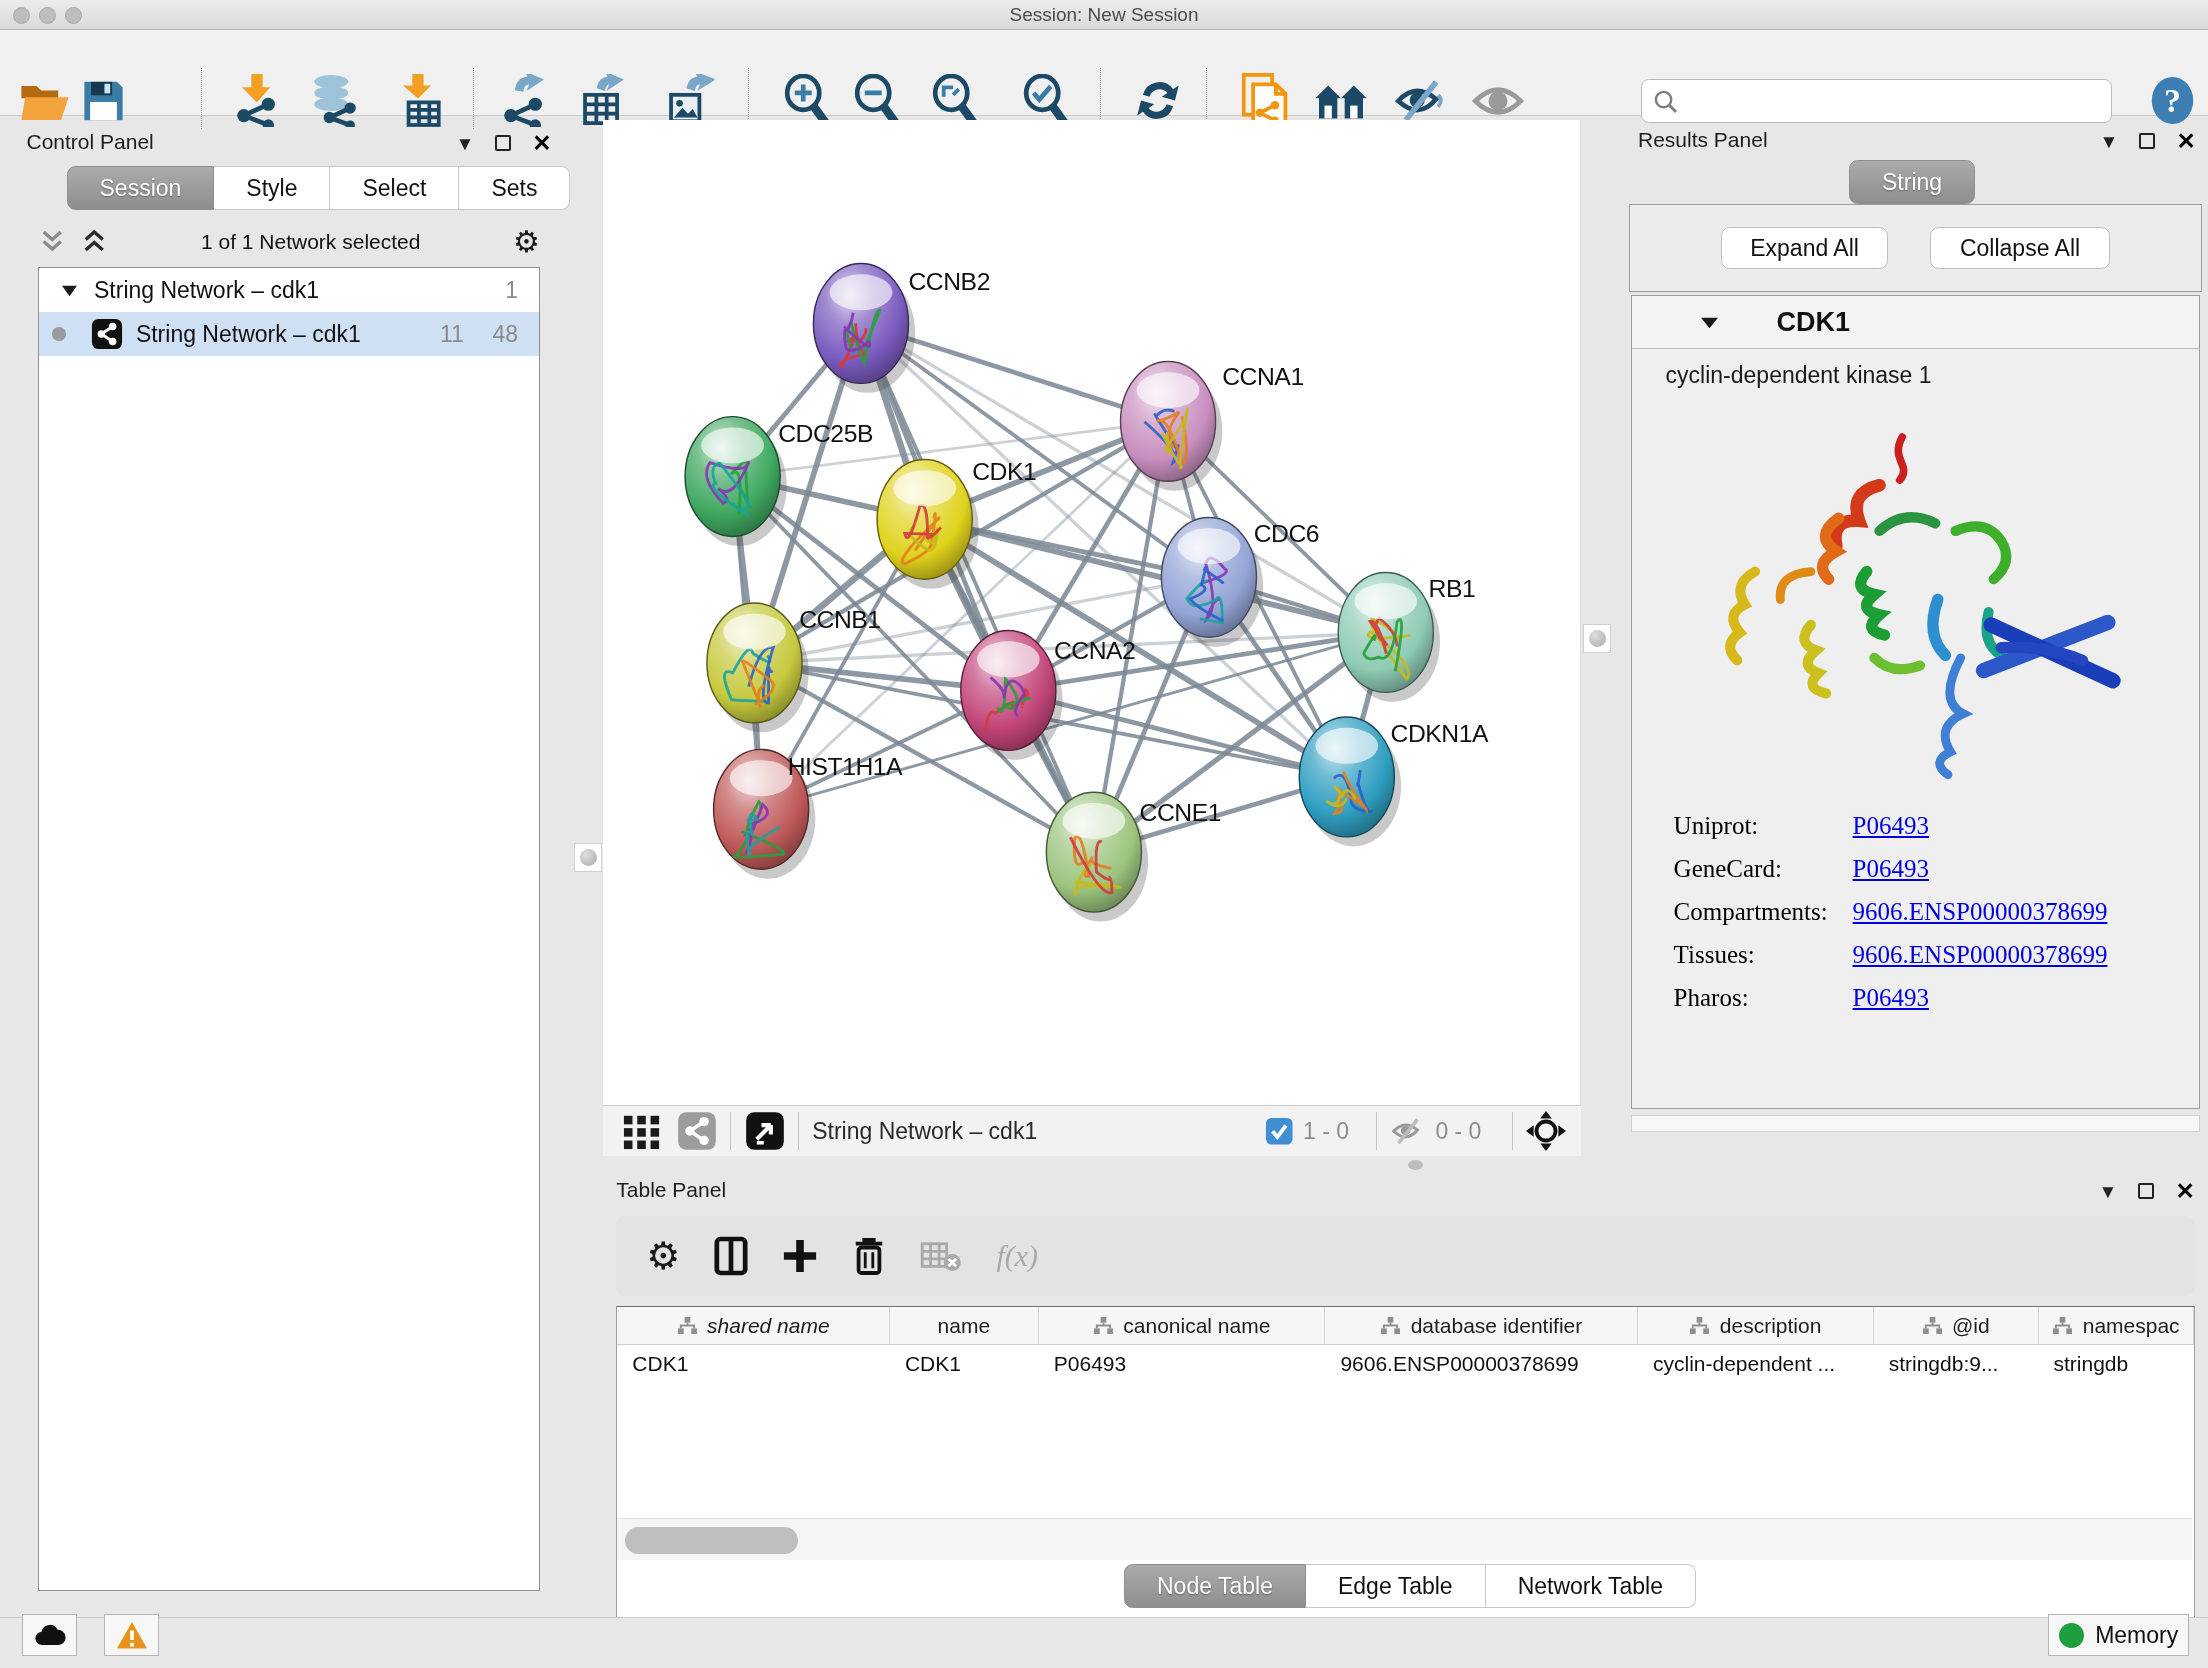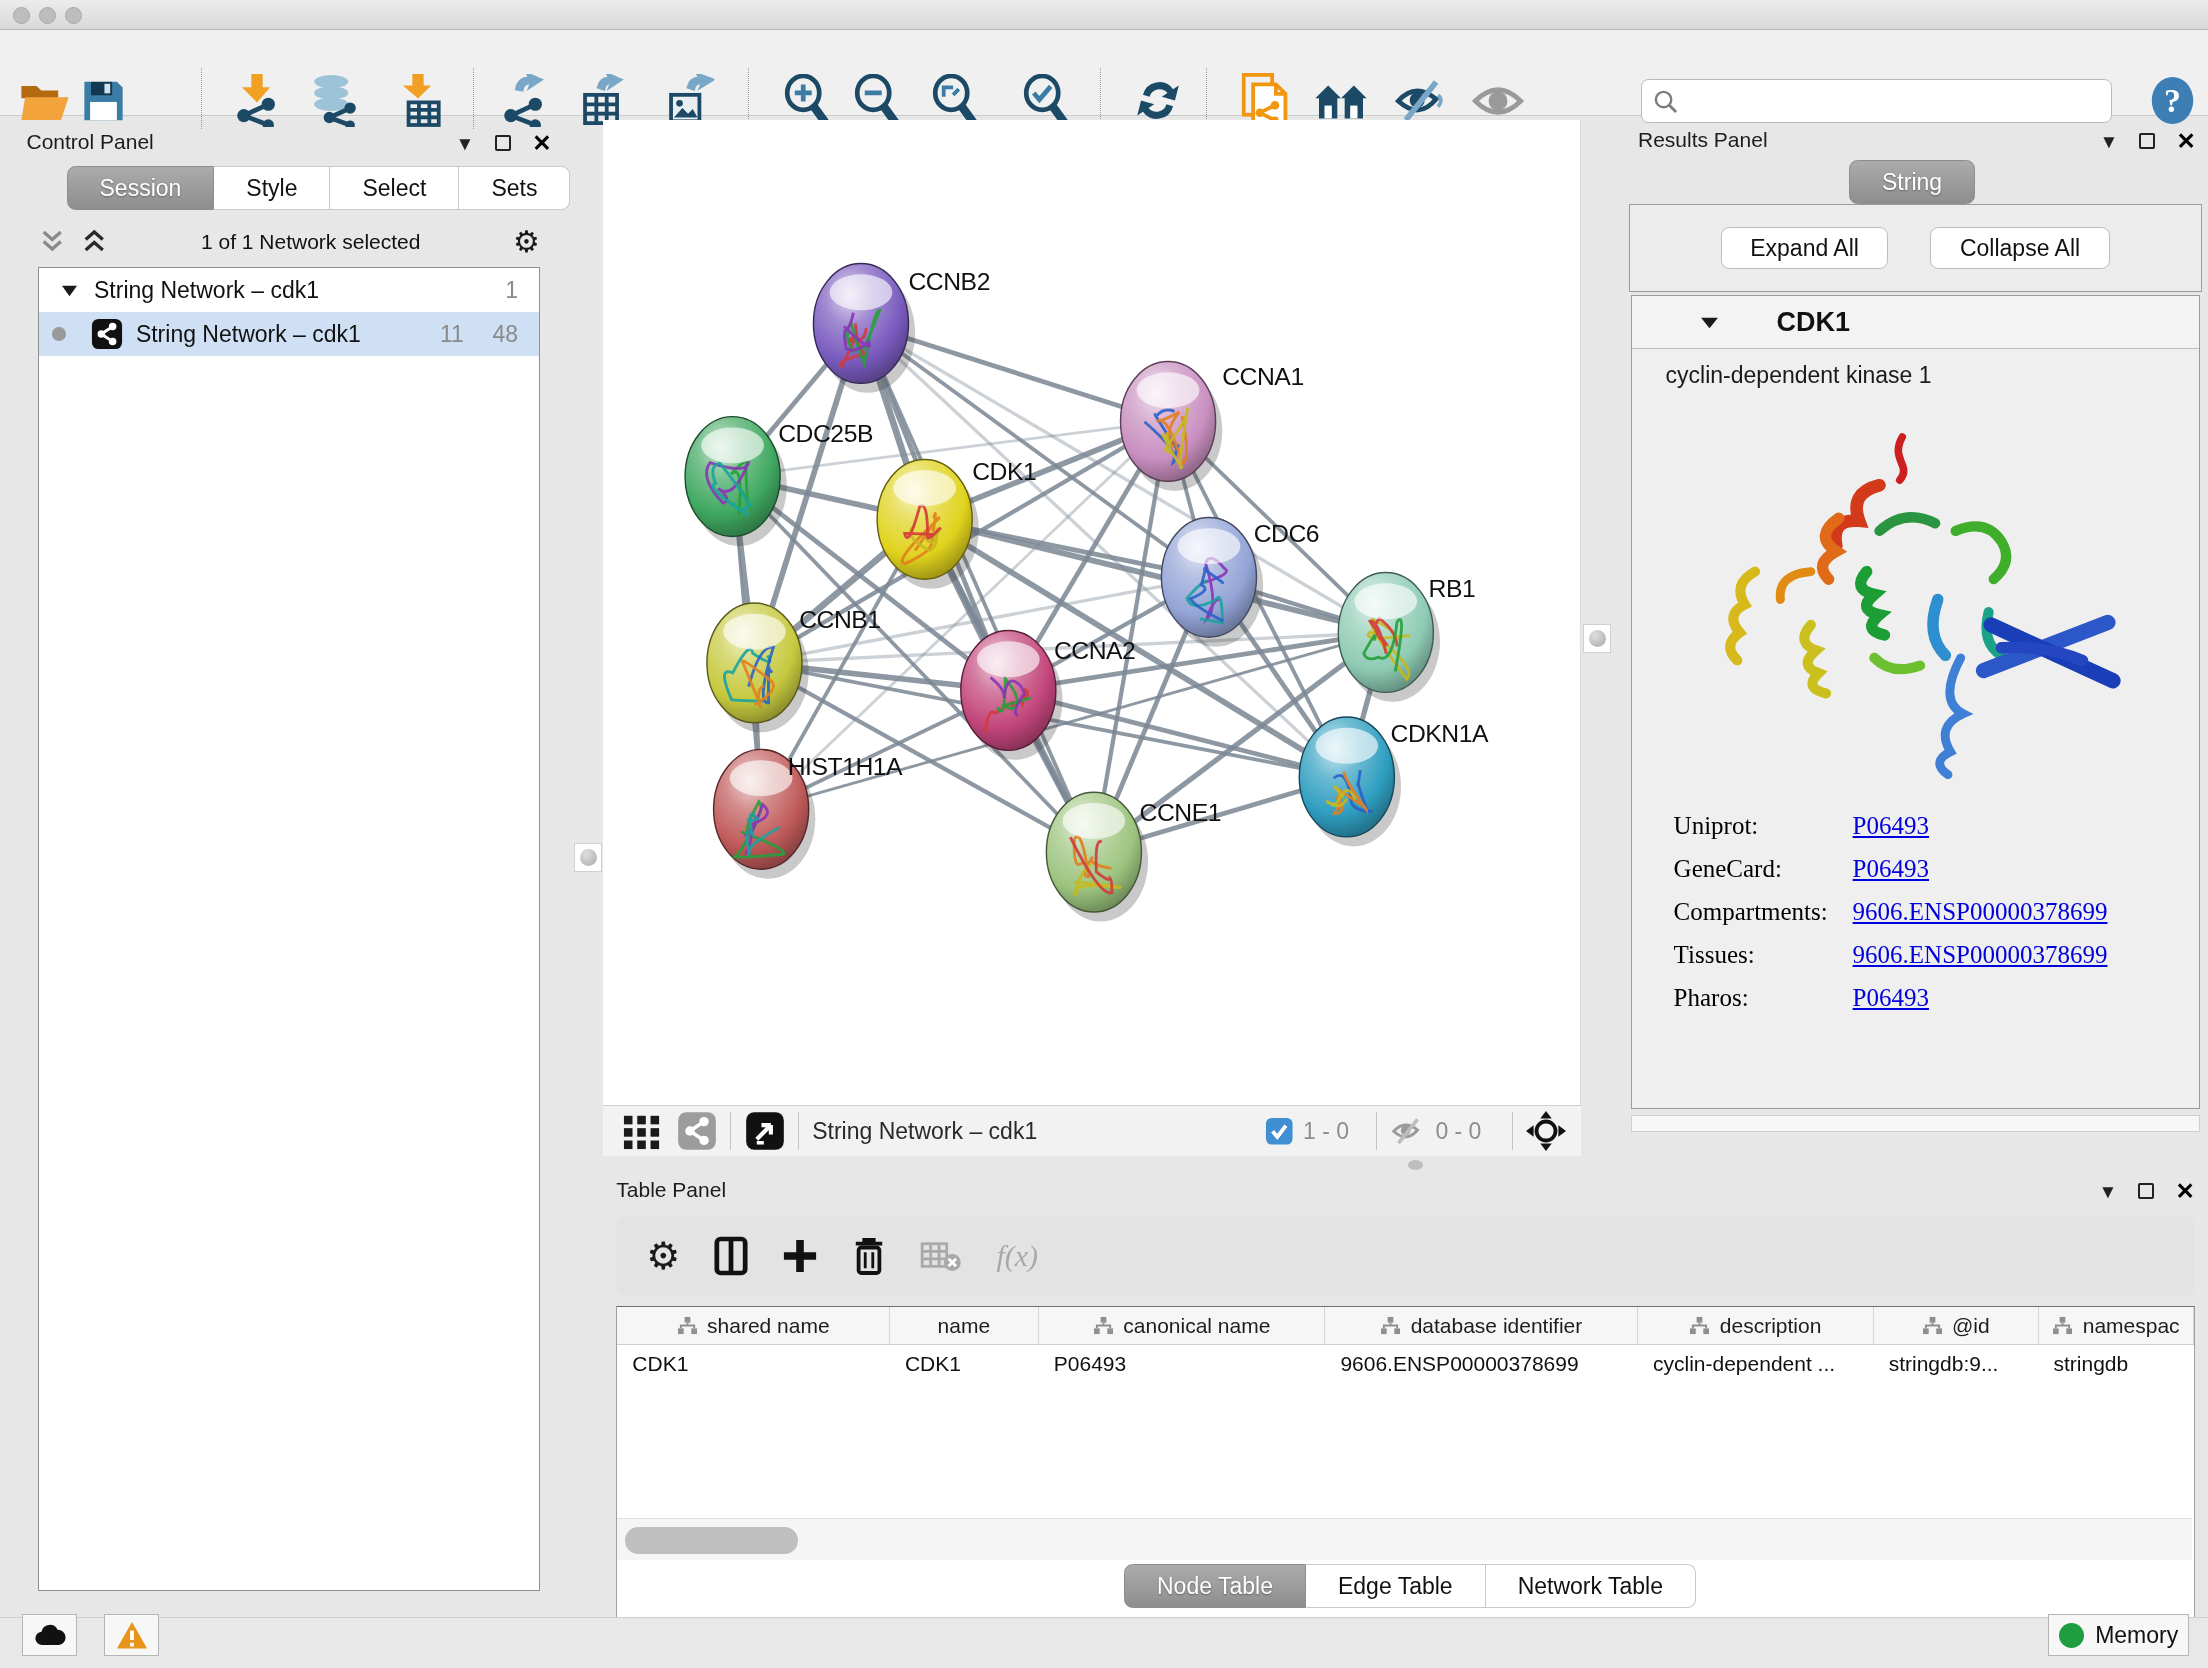--- a/index.html
+++ b/index.html
@@ -125,20 +125,21 @@
   text.nodelabel { font-family:"Liberation Sans",sans-serif; font-size:26px; fill:#101010;
     letter-spacing:-0.5px; }
 </style>
 </head>
 <body>
 
 <div class="abs titlebar">
   <div class="traffic" style="left:13.3px"></div>
   <div class="traffic" style="left:39px"></div>
   <div class="traffic" style="left:65px"></div>
+  <div class="win-title">Session: New Session</div>
 </div>
 
 <div class="abs toolbar">
   <span class="tb-icon" style="left:45px">
     <svg width="51" height="42" viewBox="0 0 54 44">
         <path d="M2 6 h16 l5 5 h18 v8 H2z" fill="#b36a10"></path>
         <path d="M6 18 h46 l-8 24 H2z" fill="#f2a33c"></path>
       </svg>
     </span>
   <span class="tb-icon" style="left:103px">
@@ -741,21 +742,21 @@
           <rect x="2" y="4" width="26" height="24"></rect>
           <path d="M2 12 h26 M2 20 h26 M11 4 v24 M20 4 v24"></path>
         </g>
         <circle cx="34" cy="24" r="9" fill="#a9a9a9"></circle>
         <path d="M30 20 l8 8 M38 20 l-8 8" stroke="#fff" stroke-width="3"></path>
       </svg>
     <span class="fx">f(x)</span>
   </div>
   <div class="tbl-box">
     <div class="tbl-header" id="tbl-header">
-        <div class="th" style="width: 273px;">
+        <div class="th" style="width: 273px; font-style: italic;">
           <svg width="21" height="19" viewBox="0 0 22 20">
             <g fill="#8f8f8f">
               <rect x="8" y="1" width="6" height="6"></rect>
               <rect x="1" y="13" width="6" height="6"></rect>
               <rect x="15" y="13" width="6" height="6"></rect>
               <path d="M11 7 v3 M4 13 v-3 h14 v3" stroke="#8f8f8f" stroke-width="2" fill="none"></path>
             </g>
           </svg>
           <span>shared name</span>
         </div>

